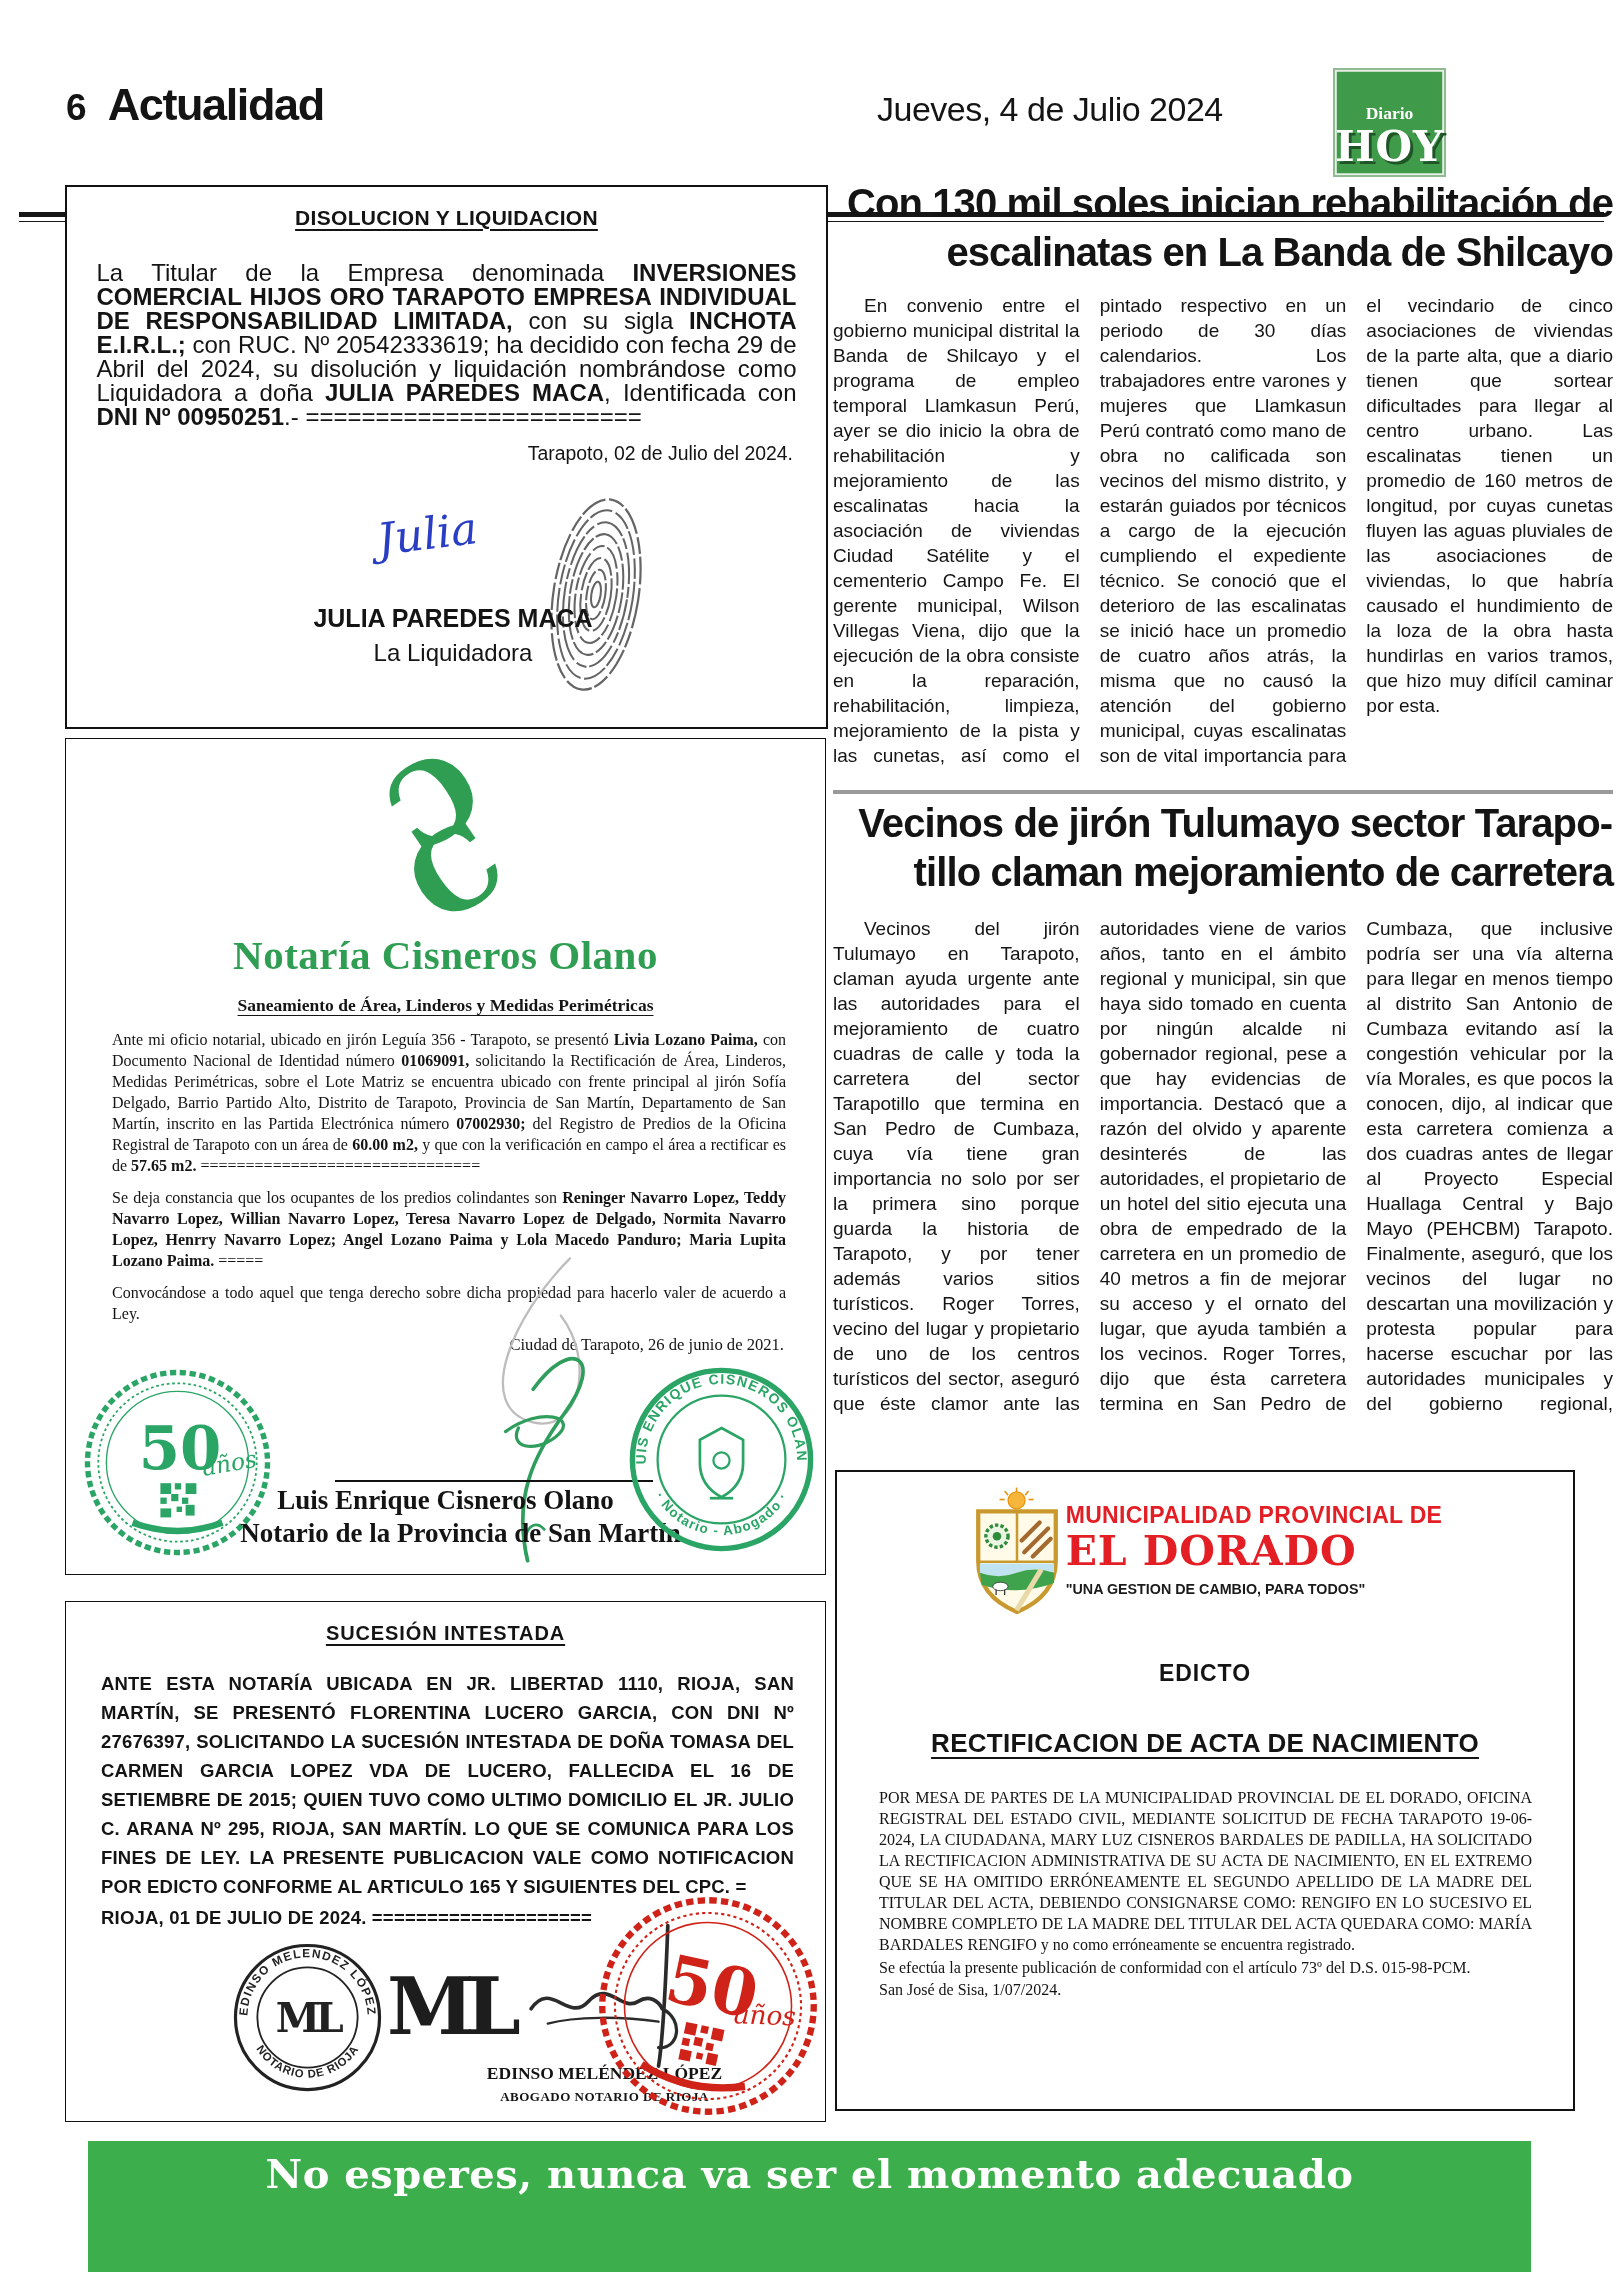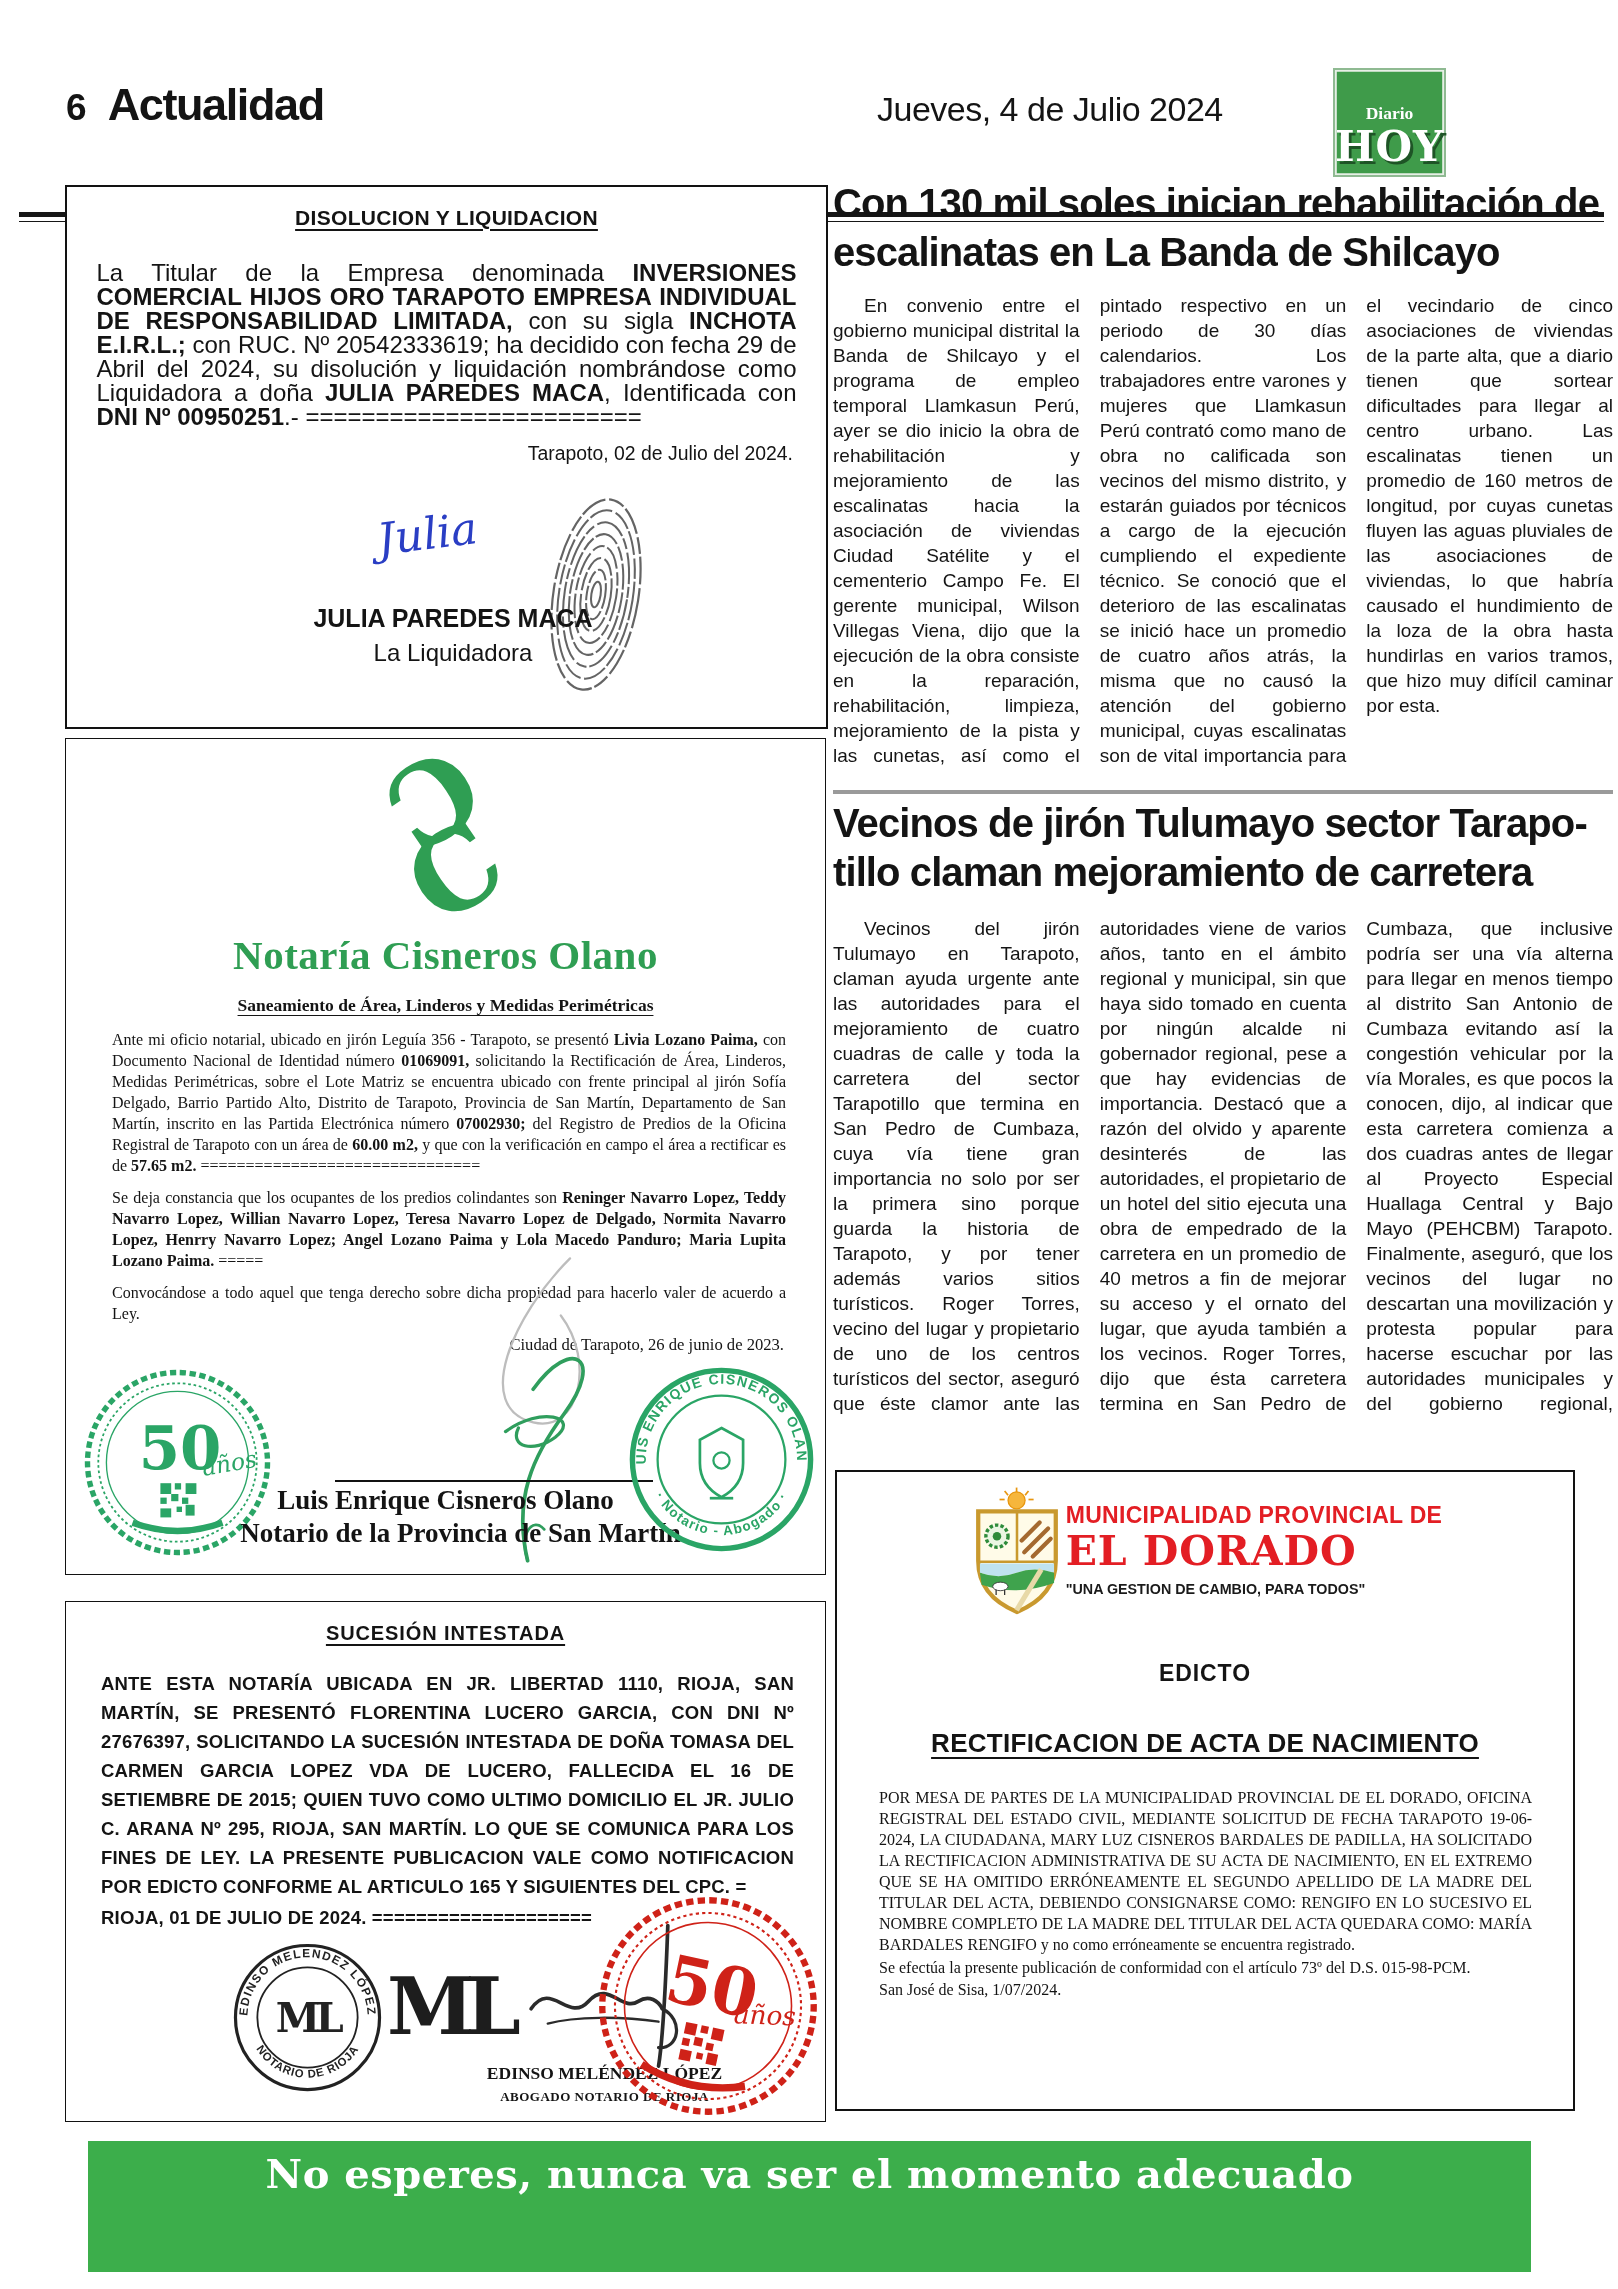--- a/index.html
+++ b/index.html
@@ -58,21 +58,21 @@
            text-align:justify;letter-spacing:0.2px;}
   .b3-date{margin:5.5px 0 0 35px;font-size:18.5px;font-weight:bold;letter-spacing:0.2px;}
   .ml-mono{left:321px;top:365px;font-family:"DejaVu Serif",serif;font-weight:bold;font-size:79px;
            letter-spacing:-9.2px;color:#1d1d1d;line-height:1;}
   .b3-name{left:377px;top:461px;width:323px;text-align:center;font-weight:bold;font-size:17.5px;
            font-family:"Liberation Serif",serif;}
   .b3-role{left:377px;top:487px;width:323px;text-align:center;font-weight:bold;font-size:13px;
            font-family:"Liberation Serif",serif;letter-spacing:0.5px;}
 
   
-  .headline{text-align:left;font-weight:bold;font-size:40px;line-height:1.22;letter-spacing:-0.9px;}
+  .headline{text-align:right;font-weight:bold;font-size:40px;line-height:1.22;letter-spacing:-0.9px;}
   .a1-head{left:833px;top:179px;width:780px;}
   .a1-body{left:833px;top:293px;width:780px;height:491px;}
   .art-body{column-count:3;column-gap:20px;font-size:19px;line-height:25px;
             text-align:justify;overflow:hidden;}
   .art-body p{margin:0;text-indent:31px;}
   .art-div{left:833px;top:790px;width:780px;height:3.7px;background:#9a9a9a;}
   .a2-head{left:833px;top:799px;width:780px;}
   .a2-body{left:833px;top:916px;width:780px;height:522px;}
 
   
@@ -138,21 +138,21 @@
   <div class="abs nbox b2">
     <div class="cc-logo">
       <span class="cc cc1">C</span>
       <span class="cc cc2">C</span>
     </div>
     <div class="b2-org">Notaría Cisneros Olano</div>
     <div class="nbox-title b2-doc">Saneamiento de Área, Linderos y Medidas Perimétricas</div>
     <p class="first"><span>Ante mi oficio notarial, ubicado en jirón Leguía 356 - Tarapoto, se presentó </span><b>Livia Lozano Paima,</b><span> con Documento Nacional de Identidad número </span><b>01069091,</b><span> solicitando la Rectificación de Área, Linderos, Medidas Perimétricas, sobre el Lote Matriz se encuentra ubicado con frente principal al jirón Sofía Delgado, Barrio Partido Alto, Distrito de Tarapoto, Provincia de San Martín, Departamento de San Martín, inscrito en las Partida Electrónica número </span><b>07002930;</b><span> del Registro de Predios de la Oficina Registral de Tarapoto con un área de </span><b>60.00 m2,</b><span> y que con la verificación en campo el área a rectificar es de </span><b>57.65 m2.</b><span> ===============================</span></p>
     <p><span>Se deja constancia que los ocupantes de los predios colindantes son </span><b>Reninger Navarro Lopez, Teddy Navarro Lopez, Willian Navarro Lopez, Teresa Navarro Lopez de Delgado, Normita Navarro Lopez, Henrry Navarro Lopez; Angel Lozano Paima y Lola Macedo Panduro; Maria Lupita Lozano Paima.</b><span> =====</span></p>
     <p>Convocándose a todo aquel que tenga derecho sobre dicha propiedad para hacerlo valer de acuerdo a Ley.</p>
-    <div class="b2-date">Ciudad de Tarapoto, 26 de junio de 2023.</div>
+    <div class="b2-date">Ciudad de Tarapoto, 26 de junio de 2021.</div>
 
     <svg class="abs seal-abs" style="left:16.6px;top:629px;" width="189" height="189" viewBox="0 0 210 210">
       <g fill="none" stroke="#2aa566">
         <circle cx="105" cy="105" r="100" stroke-width="6" stroke-dasharray="7 4"></circle>
         <circle cx="105" cy="105" r="88" stroke-width="2" stroke-dasharray="3 3"></circle>
         <circle cx="105" cy="105" r="79" stroke-width="1.5"></circle>
         <path d="M 55 172 Q 105 190 155 172" stroke-width="7"></path>
       </g>
       <text x="62" y="112" font-family="DejaVu Serif" font-weight="bold" font-size="66" fill="#2aa566">50</text>
       <text x="134" y="120" font-family="DejaVu Serif" font-style="italic" font-size="26" fill="#2aa566" transform="rotate(-10 134 120)">años</text>

